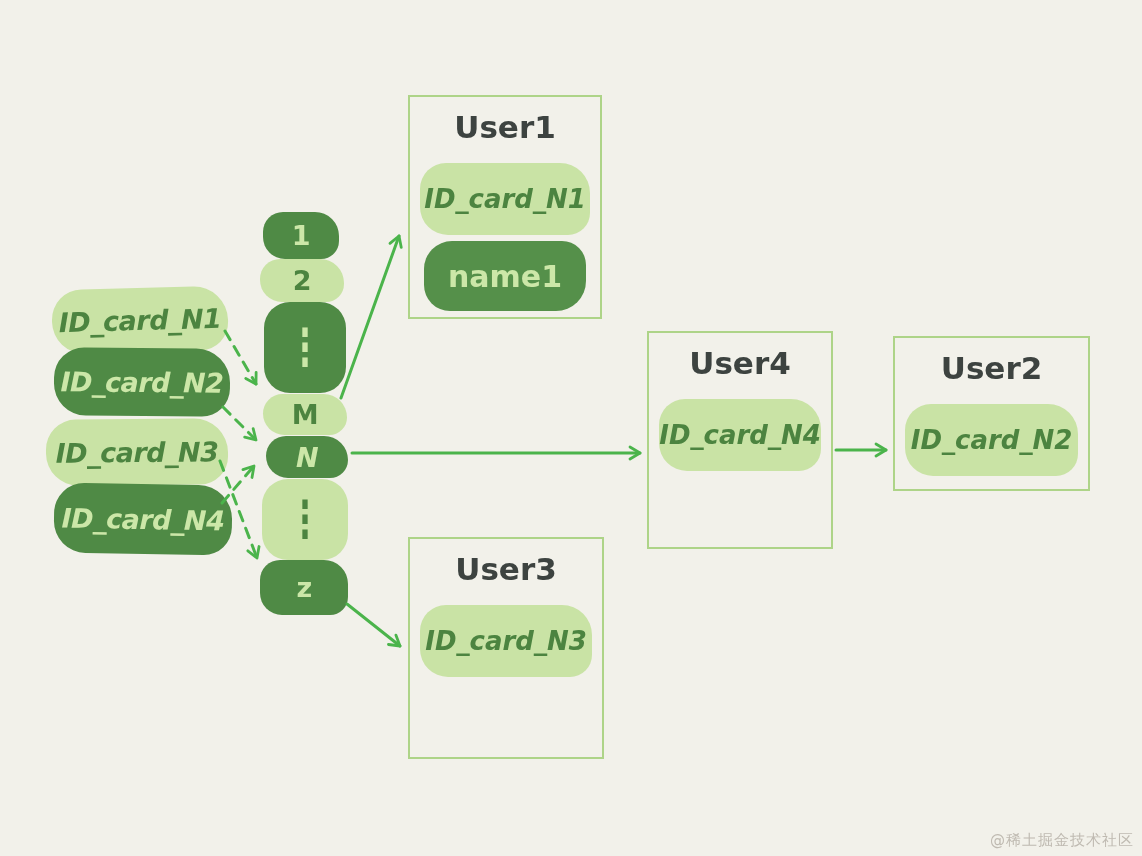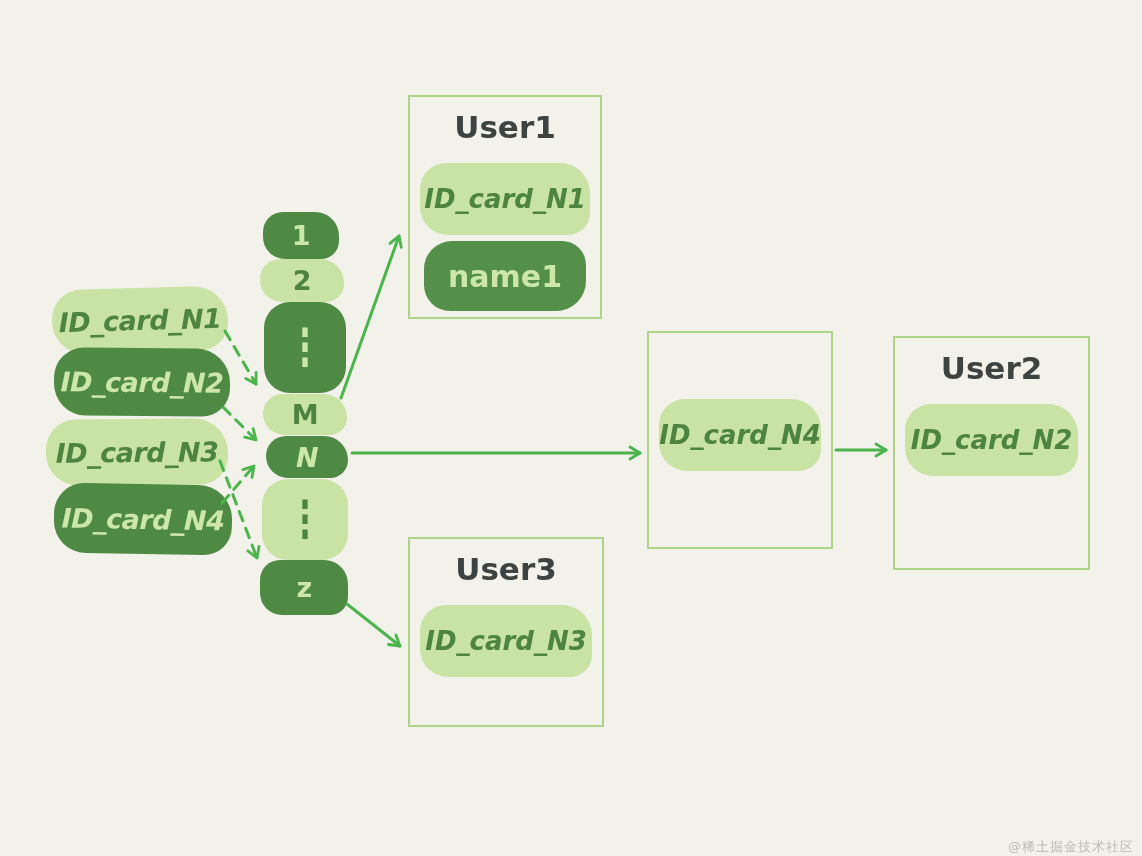--- a/index.html
+++ b/index.html
@@ -31,22 +31,22 @@
     background:#c9e3a5;color:#4c8440;font-weight:700;font-size:26px;font-style:italic;
   }
   .user-name-pill{
     position:absolute;left:14px;right:14px;top:136px;height:70px;
     border-radius:28px 24px 30px 26px;
     display:flex;align-items:center;justify-content:center;
     background:#55904a;color:#cce7a8;font-weight:700;font-size:30px;margin-top:8px;
   }
   .arrows{position:absolute;top:0;left:0;pointer-events:none;}
   .watermark{
-    position:absolute;right:8px;bottom:0;
-    font-size:13px;color:#bfbab1;letter-spacing:1px;
+    position:absolute;right:8px;bottom:6px;
+    font-size:15px;color:#bfbab1;letter-spacing:1px;
   }
 </style>
 </head>
 <body>
 
 <div class="stage">
 
   <div class="pill pill-light key-pill" style="left:52px;top:288px;width:176px;height:64px;transform:rotate(-1.5deg);">
     <span>ID_card_N1</span>
   </div>
@@ -86,33 +86,34 @@
     <div class="user-title">User1</div>
     <div class="user-id-pill">
       <span>ID_card_N1</span>
     </div>
     <div class="user-name-pill">
       <span>name1</span>
     </div>
   </div>
 
   <div class="user-box" style="left:647px;top:331px;width:186px;height:218px;">
+    <div class="user-title">User4</div>
     <div class="user-id-pill">
       <span>ID_card_N4</span>
     </div>
   </div>
 
-  <div class="user-box" style="left:893px;top:336px;width:197px;height:234px;">
+  <div class="user-box" style="left:893px;top:336px;width:197px;height:155px;">
     <div class="user-title">User2</div>
     <div class="user-id-pill">
       <span>ID_card_N2</span>
     </div>
   </div>
 
-  <div class="user-box" style="left:408px;top:537px;width:196px;height:190px;">
+  <div class="user-box" style="left:408px;top:537px;width:196px;height:222px;">
     <div class="user-title">User3</div>
     <div class="user-id-pill">
       <span>ID_card_N3</span>
     </div>
   </div>
 
   <svg class="arrows" width="1142" height="856" viewBox="0 0 1142 856">
     <defs>
       <marker id="ah" markerUnits="userSpaceOnUse" markerWidth="18" markerHeight="18" refX="13" refY="8" orient="auto">
         <polyline points="3,2 13,8 3,14" fill="none" stroke="#4bb44b" stroke-width="2.8" stroke-linecap="round" stroke-linejoin="round"></polyline>

